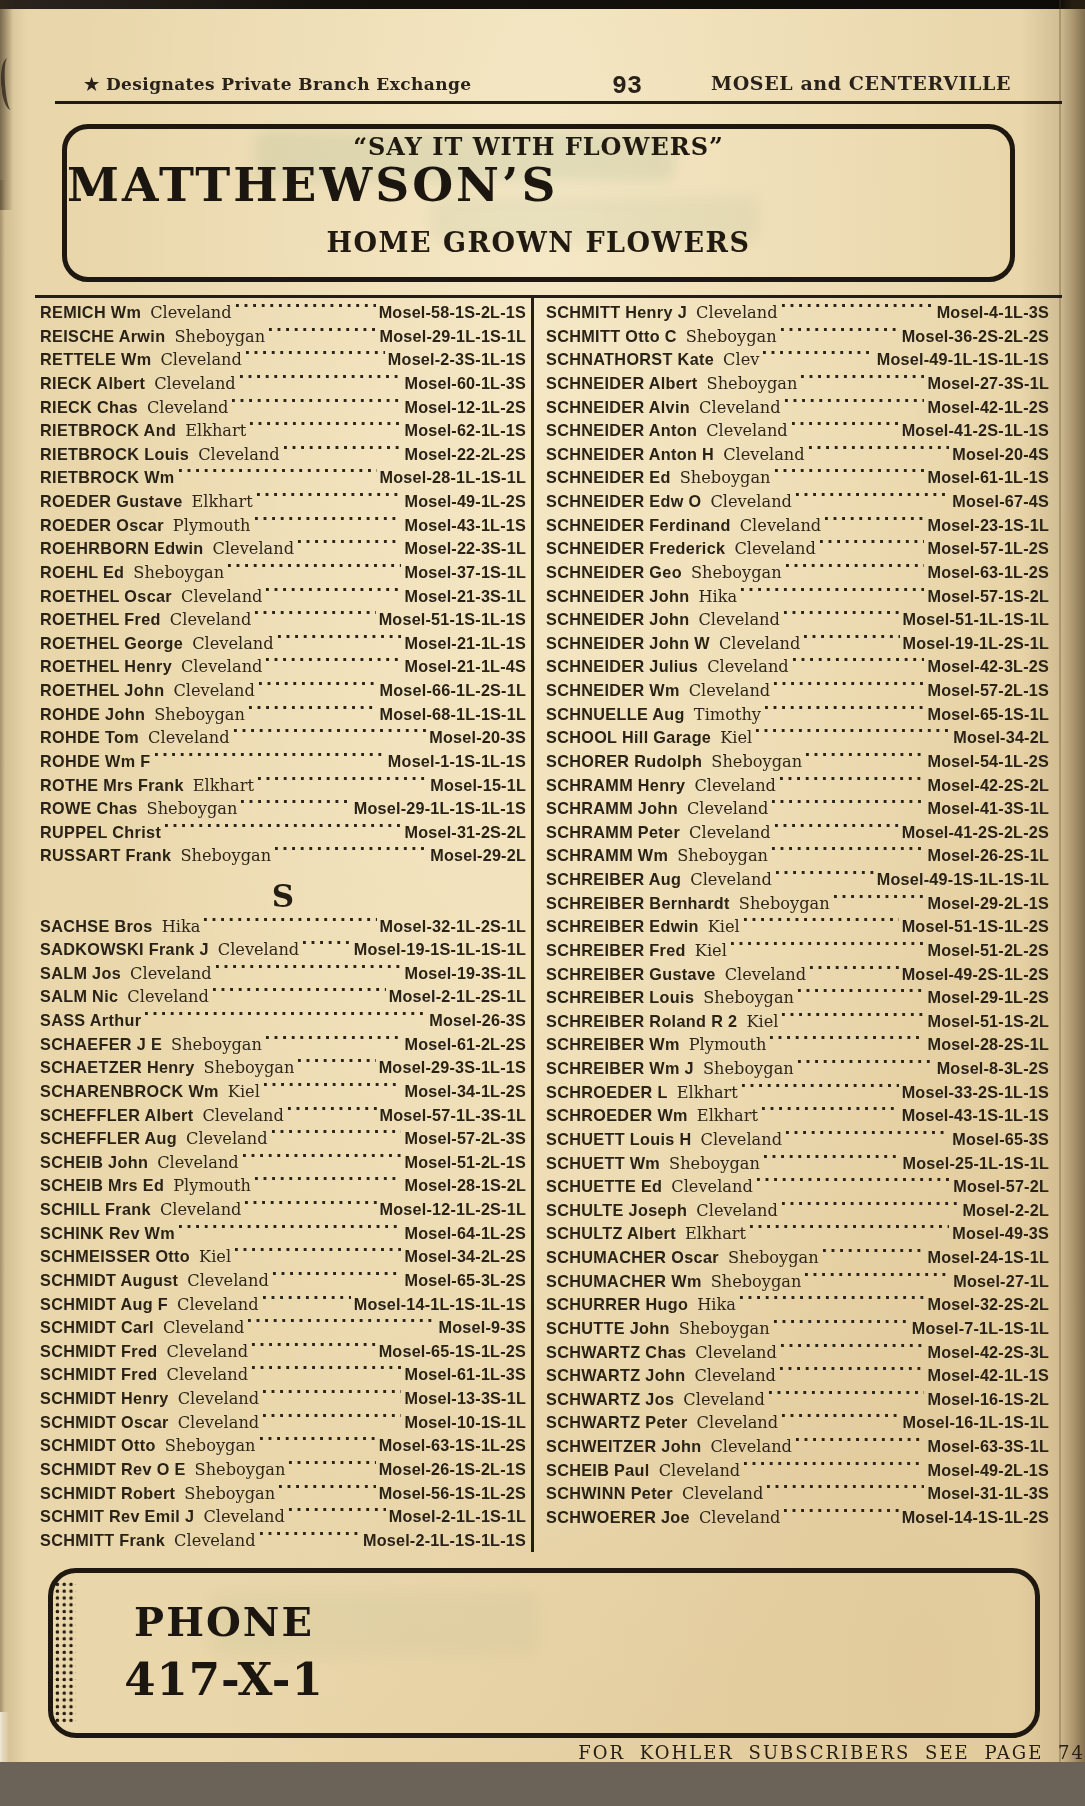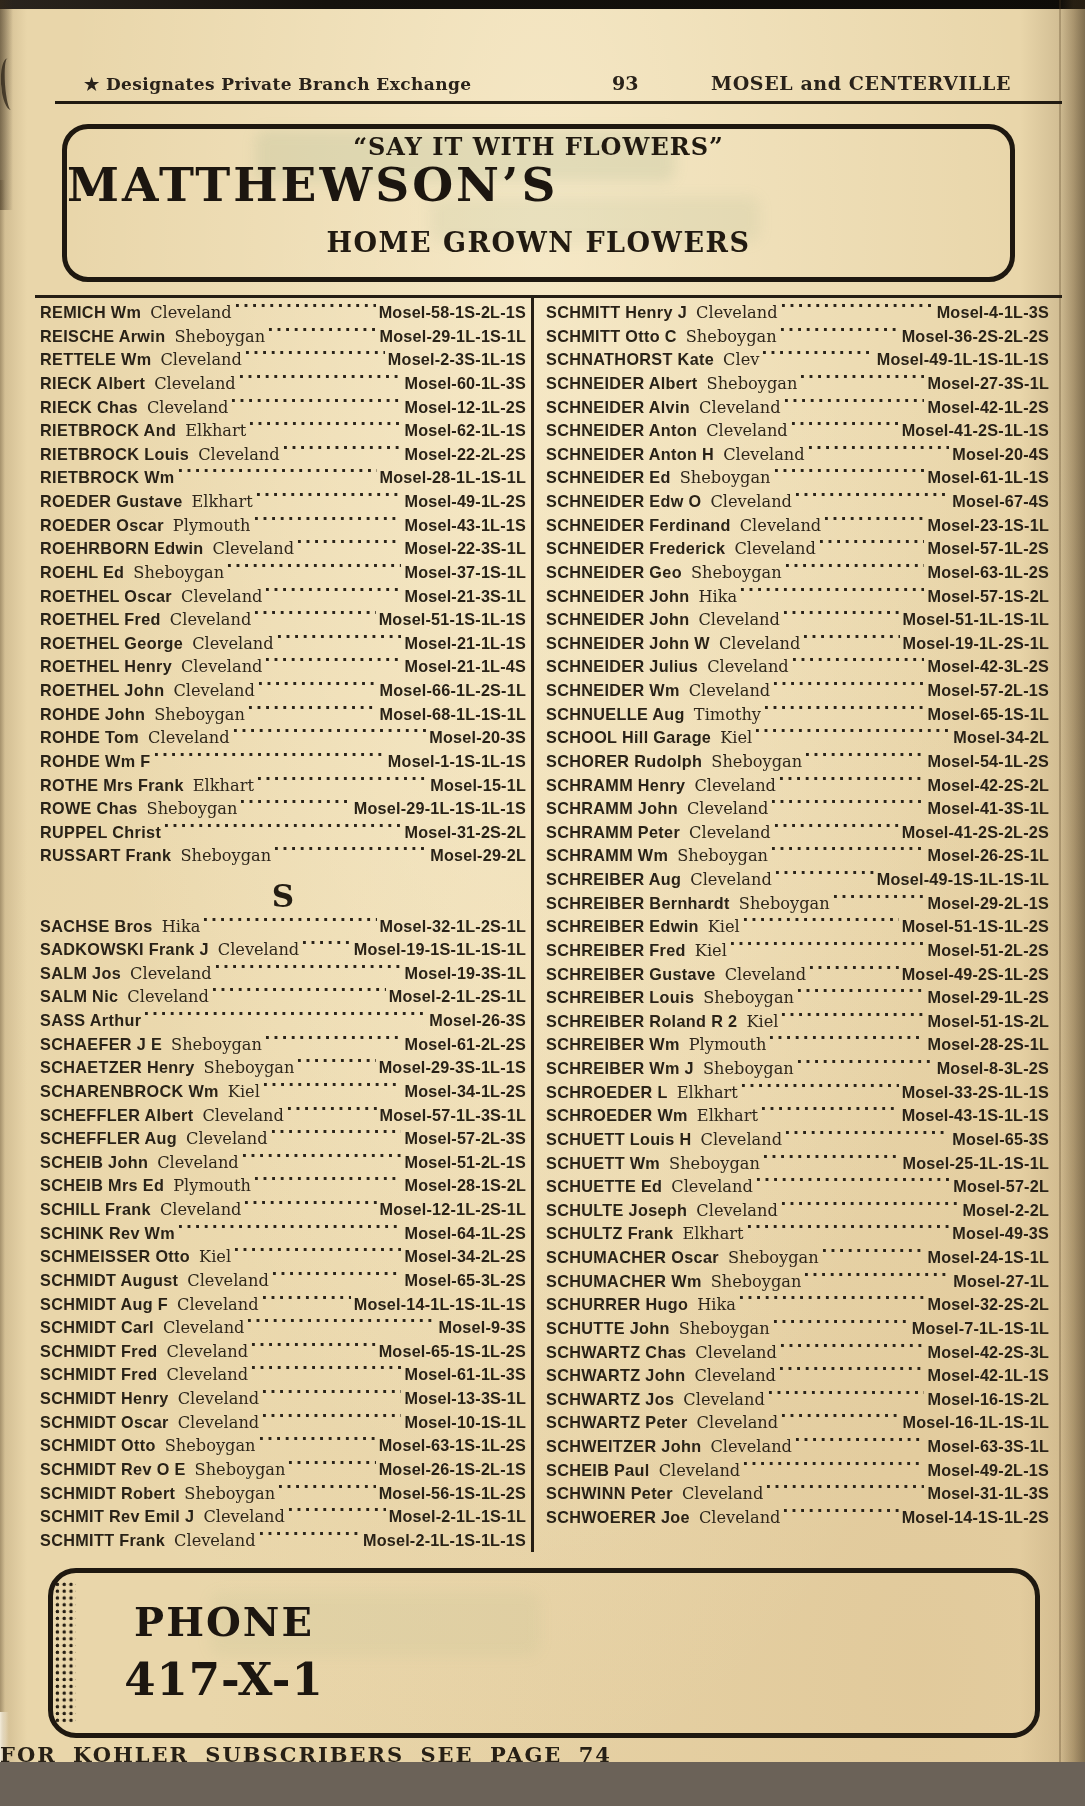--- a/index.html
+++ b/index.html
@@ -24,21 +24,21 @@
   .corner-sliver{position:absolute;left:0;top:1712px;width:9px;height:94px;background:linear-gradient(to right,#f4ecd9,rgba(244,236,217,0));}
 
   
   .ghost{position:absolute;filter:blur(7px);opacity:.6;pointer-events:none;}
   .g1{left:255px;top:130px;width:420px;height:52px;background:rgba(143,170,128,0.30);border-radius:10px;}
   .g2{left:430px;top:196px;width:330px;height:46px;background:rgba(150,172,132,0.22);border-radius:10px;}
   .g3{left:210px;top:1592px;width:330px;height:64px;background:rgba(160,175,130,0.18);border-radius:12px;}
 
   
   .hdr-note{position:absolute;left:84px;top:74px;font-size:17px;font-weight:700;letter-spacing:.4px;}
-  .hdr-page{position:absolute;left:612px;top:72px;font-size:19px;font-weight:700;}
+  .hdr-page{position:absolute;left:612px;top:72px;font-size:25px;font-weight:700;font-family:Liberation Mono, monospace;}
   .hdr-title{position:absolute;right:74px;top:72px;font-size:19px;font-weight:700;letter-spacing:.6px;}
   .rule-1{position:absolute;left:55px;top:101px;width:1007px;height:3px;background:#201a11;}
 
   
   .ad-top{position:absolute;left:62px;top:124px;width:953px;height:158px;border:5px solid #1e1810;border-radius:26px;box-sizing:border-box;}
   .ad-top .tagline{margin-top:3px;text-align:center;font-size:24px;font-weight:700;letter-spacing:1px;color:#211a11;}
   .ad-top .name{margin-top:0;font-size:47px;font-weight:700;letter-spacing:3px;color:#1c1610;line-height:1.02;}
   .ad-top .subtitle{text-align:center;font-size:27px;font-weight:700;letter-spacing:1.5px;color:#211a11;margin-top:18px;}
   .ad-top .adrow{position:absolute;left:28px;right:28px;bottom:-34px;display:flex;justify-content:space-between;font-size:22px;font-weight:700;letter-spacing:.5px;color:#211a11;}
 
@@ -66,22 +66,22 @@
   .steffen-line2{text-align:center;font-size:33px;font-weight:700;letter-spacing:.5px;color:#1c1610;line-height:1.1;transform:scaleY(1.08);}
   .steffen-line2 .amp{font-style:italic;font-weight:700;font-size:29px;letter-spacing:0;text-transform:none;}
   .steffen-row{position:absolute;left:20px;right:14px;bottom:6px;display:flex;justify-content:space-between;font-size:21px;font-weight:700;color:#211a11;}
   .dot-sep{width:21px;margin:9px 2px;align-self:stretch;
     background-image:radial-gradient(circle at 2.4px 2.4px,#241d13 1.75px,rgba(0,0,0,0) 2px);
     background-size:6.8px 6.8px;}
   .ad-b-right{width:292px;display:flex;flex-direction:column;align-items:center;justify-content:center;gap:13px;padding-right:8px;}
   .phone-label{font-size:40px;font-weight:700;letter-spacing:2px;color:#1c1610;line-height:1;}
   .phone-number{font-size:45px;font-weight:700;letter-spacing:1px;color:#1c1610;line-height:1.1;}
 
-  .footer-note{position:absolute;left:0;top:1742px;width:100%;text-align:left;
-    font-size:21px;font-weight:700;letter-spacing:2px;word-spacing:7px;color:#272016;}
+  .footer-note{position:absolute;left:0;top:1742px;width:100%;text-align:right;
+    font-size:18px;font-weight:400;letter-spacing:2px;word-spacing:7px;color:#272016;}
 </style>
 </head>
 <body>
 
 <div class="page">
 
   <div class="scan-top"></div>
   <div class="scan-right"></div>
   <div class="scan-crease"></div>
   <div class="scan-left-smudge"></div>
@@ -639,21 +639,21 @@
         <span class="leader"></span>
         <span class="num">Mosel-57-2L</span>
       </div>
       <div class="row">
         <span class="nm">SCHULTE Joseph</span>
         <span class="city">Cleveland</span>
         <span class="leader"></span>
         <span class="num">Mosel-2-2L</span>
       </div>
       <div class="row">
-        <span class="nm">SCHULTZ Frank</span>
+        <span class="nm">SCHULTZ Albert</span>
         <span class="city">Elkhart</span>
         <span class="leader"></span>
         <span class="num">Mosel-49-3S</span>
       </div>
       <div class="row">
         <span class="nm">SCHUMACHER Oscar</span>
         <span class="city">Sheboygan</span>
         <span class="leader"></span>
         <span class="num">Mosel-24-1S-1L</span>
       </div>

